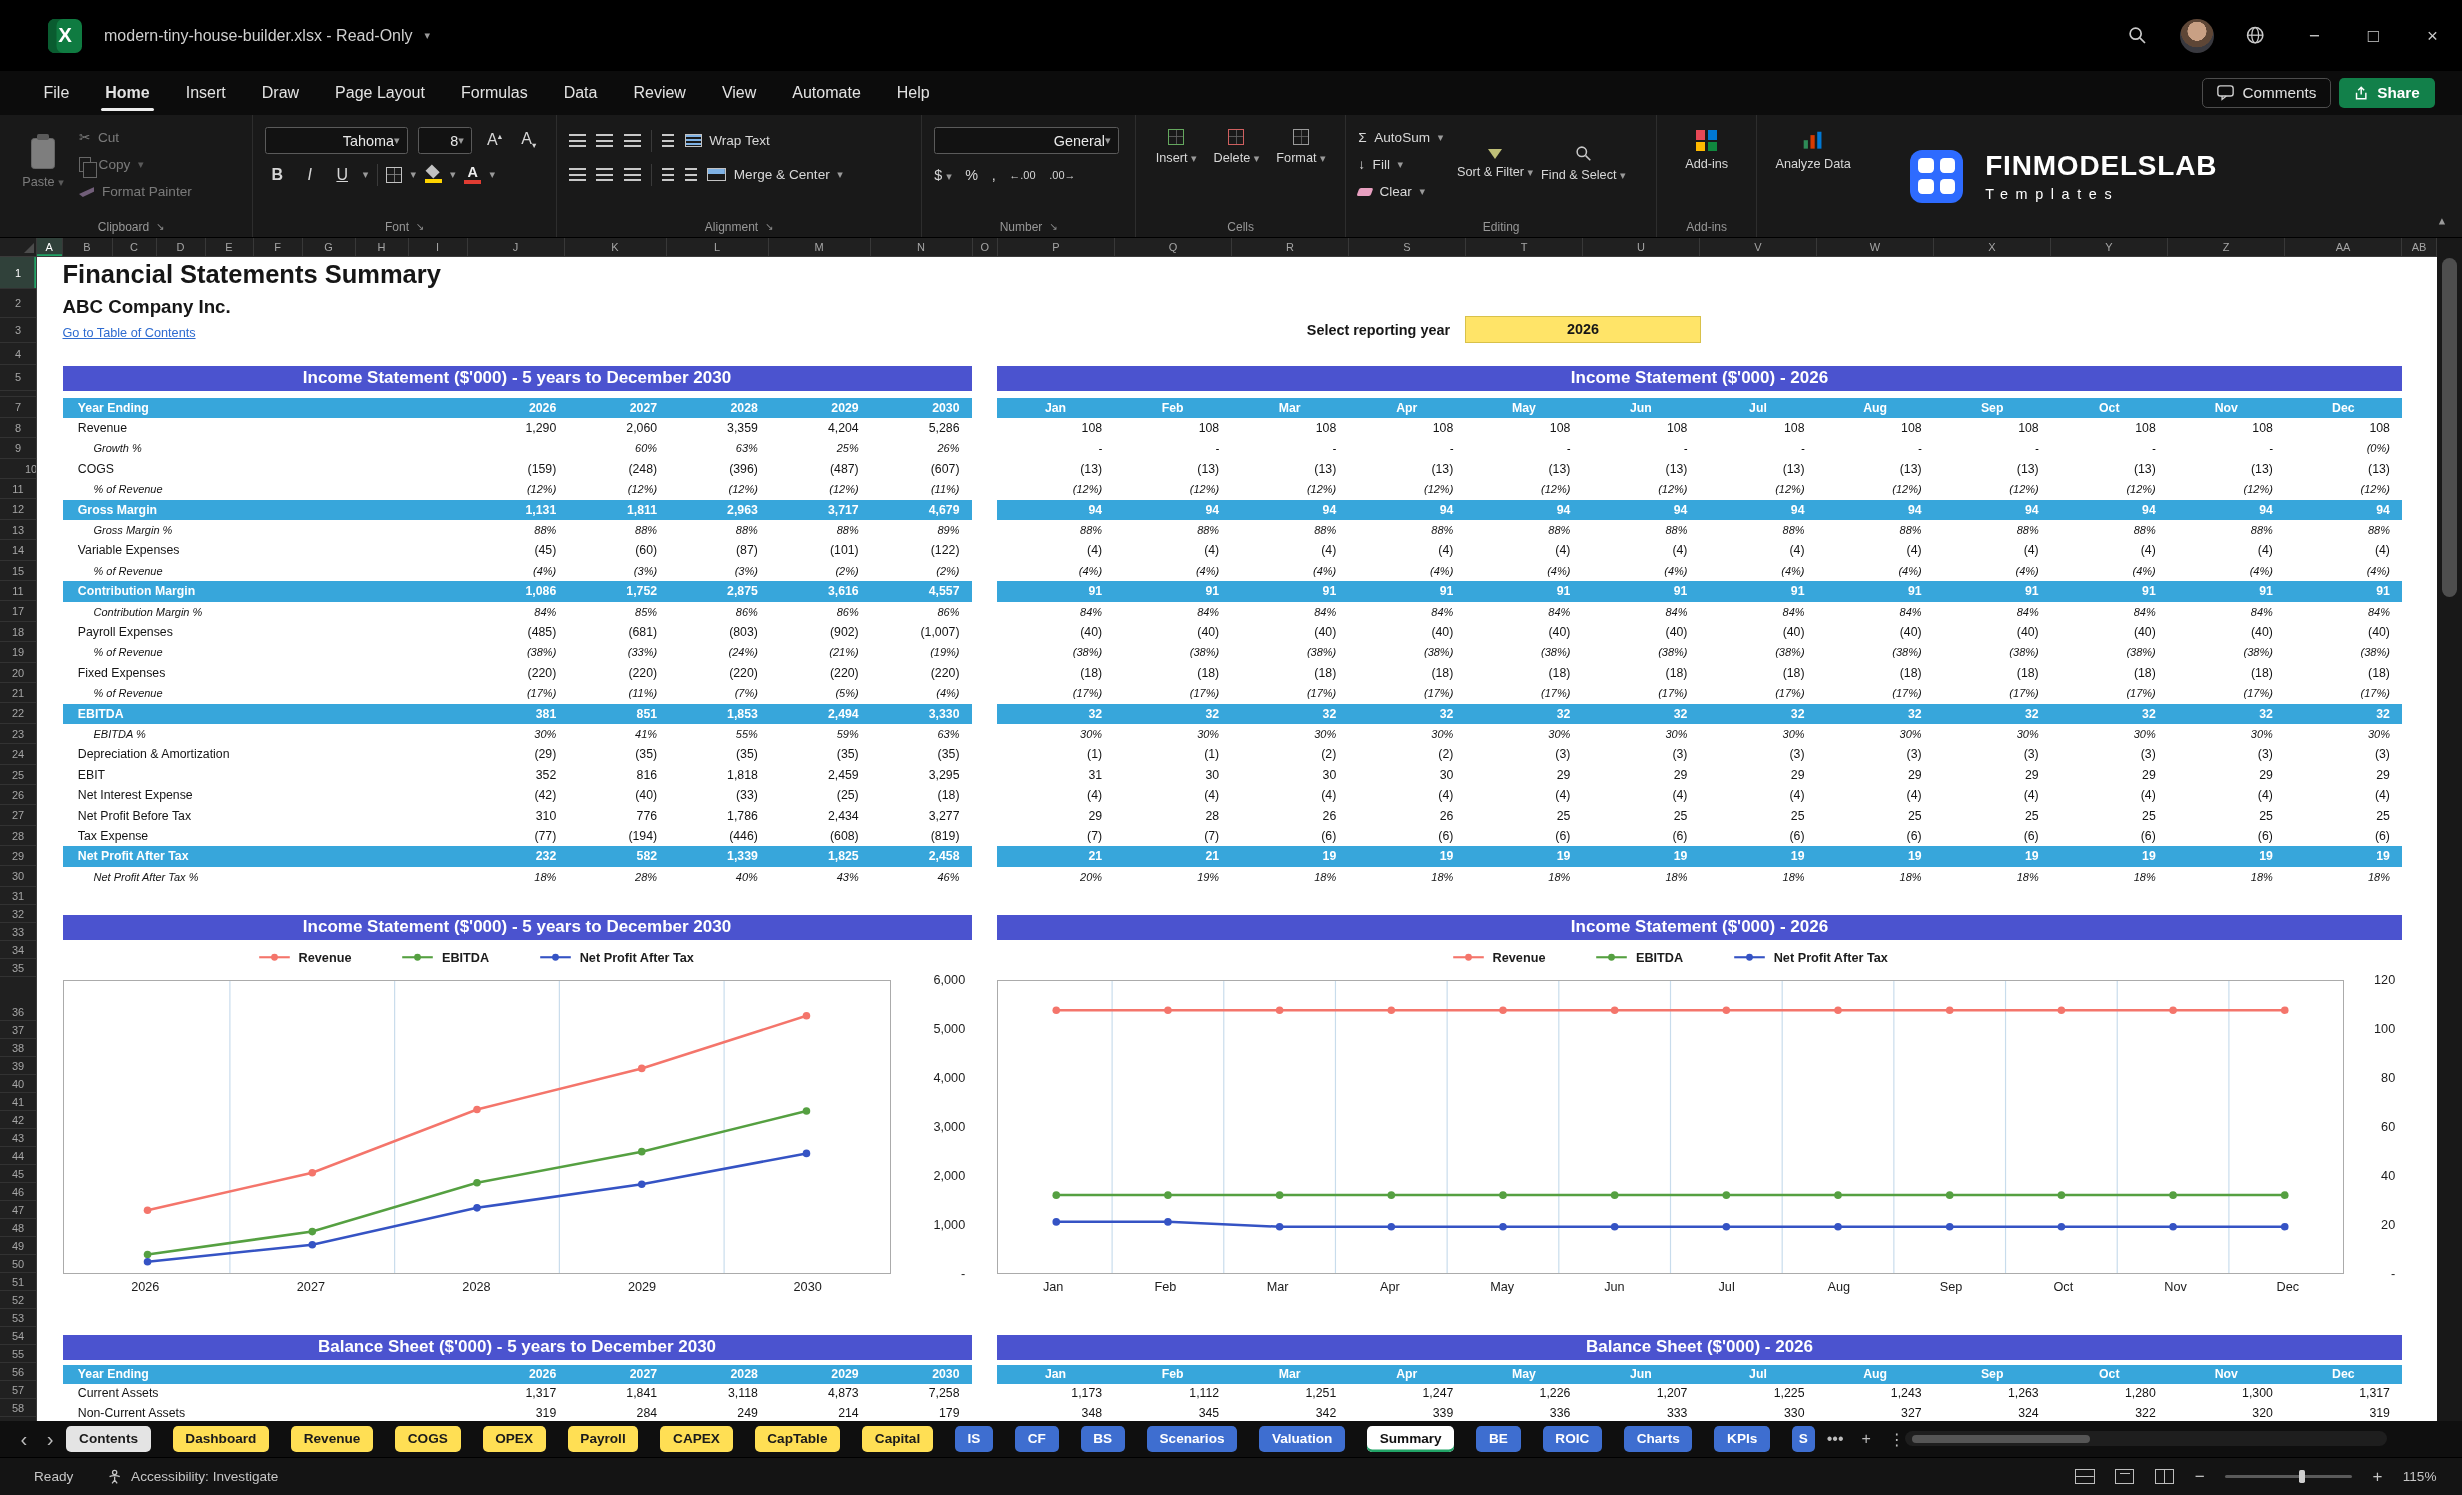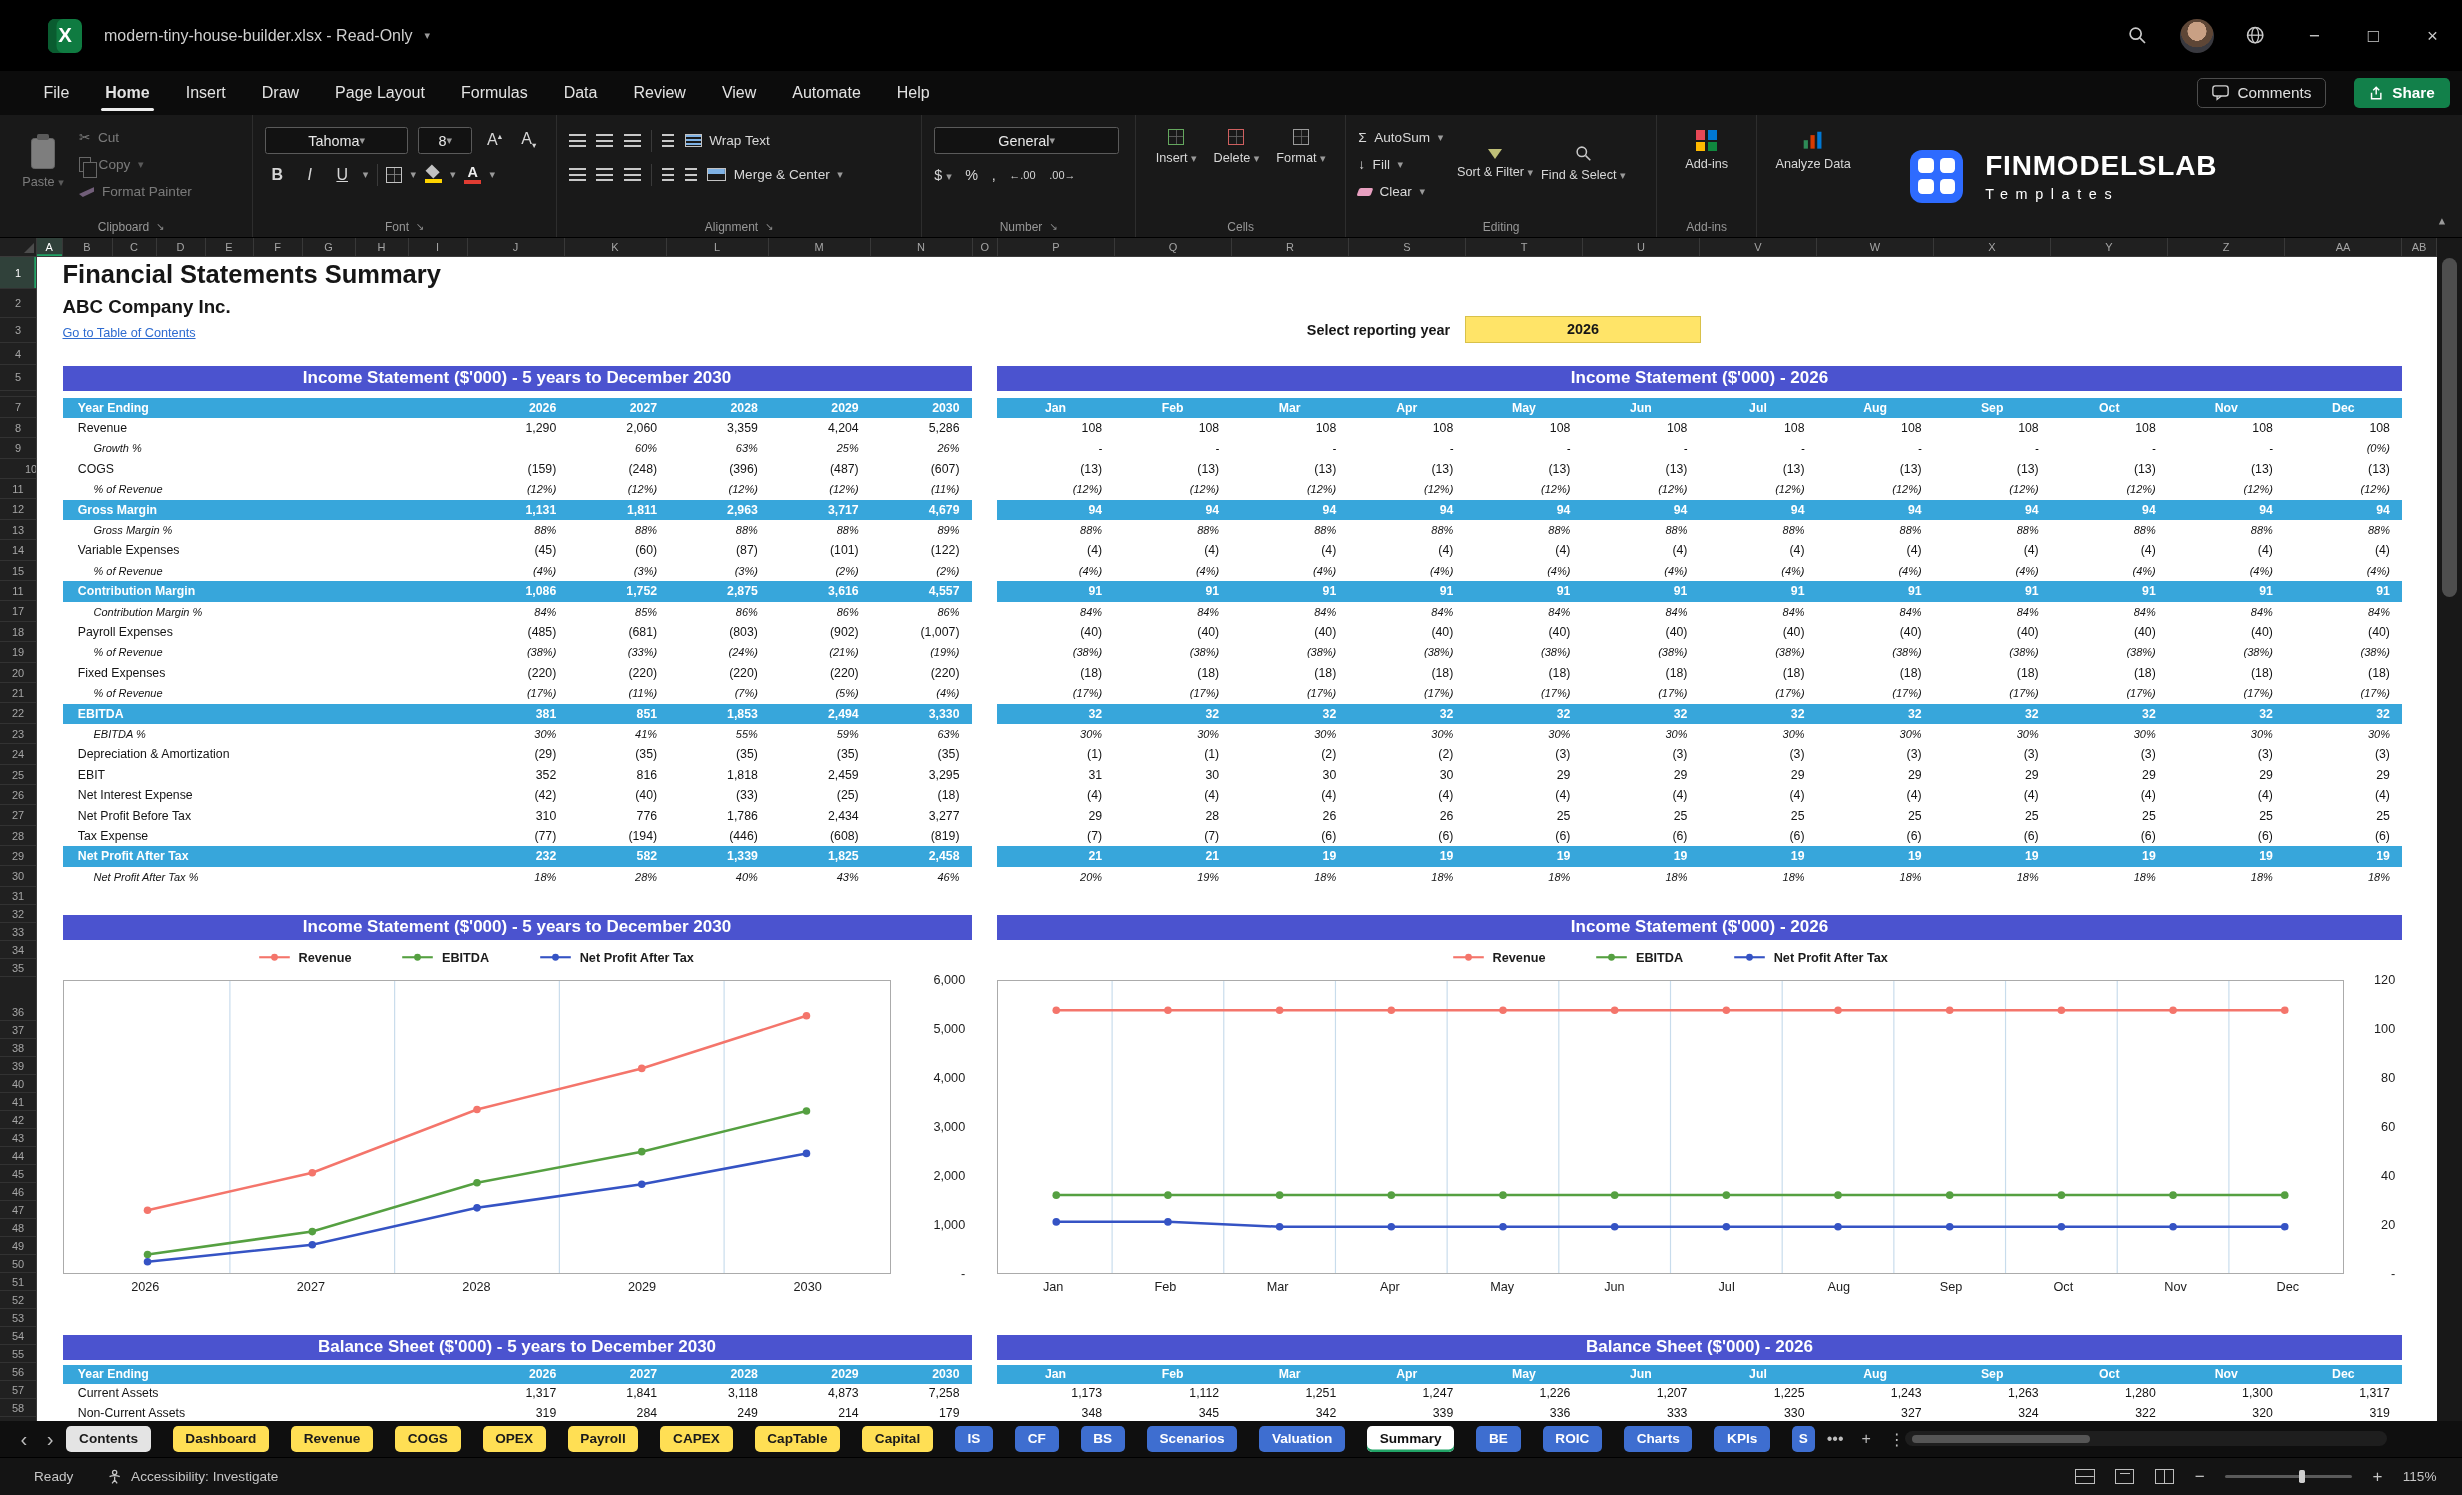--- a/index.html
+++ b/index.html
@@ -14,32 +14,32 @@
 .tb-right{margin-left:auto;display:flex;align-items:center}
 .tb-ic{width:59px;height:71px;display:flex;align-items:center;justify-content:center;color:#c9c9c9;font-size:18.7px}
 .avatar{width:34px;height:34px;border-radius:50%;background:radial-gradient(circle at 50% 36%,#c9a084 0 34%,#5e4636 35% 58%,#39393f 59%)}
 
 
 .menubar{position:absolute;top:71px;left:0;right:0;height:44px;background:#0c0c0c;display:flex;align-items:center;color:#e3e3e3}
 #menu-items{display:flex;height:100%;margin-left:25.5px}
 .mitem{padding:0 18px;font-size:16px;display:flex;align-items:center;position:relative;cursor:default}
 .mitem.active{font-weight:bold}
 .mitem.active::after{content:"";position:absolute;left:13.6px;right:13.6px;bottom:4.2px;height:2.5px;background:#ededed;border-radius:1.7px}
-.mb-right{margin-left:auto;display:flex;align-items:flex-end;gap:28px;margin-right:12px}
+.mb-right{margin-left:auto;display:flex;align-items:flex-end;gap:8px;margin-right:27px}
 .comments-btn{display:flex;align-items:center;gap:8.5px;font-size:15.3px;color:#e0e0e0;border:0.8px solid #4d4d4d;border-radius:5.1px;padding:5.1px 13.6px}
 .share-btn{display:flex;align-items:center;gap:8.5px;font-size:15.3px;color:#fff;background:var(--share);border-radius:5.1px;padding:6px 15.3px;font-weight:bold}
 
 
 .ribbon{position:absolute;top:115px;left:0;right:0;height:122px;background:#191919;display:flex;padding-left:10.2px;color:#d6d6d6}
 .rg{position:relative;border-right:0.8px solid #2d2d2d;padding:8.5px 12px 24px}
 .glabel{position:absolute;bottom:3.4px;left:0;right:0;display:flex;align-items:center;justify-content:center;gap:6.8px;font-size:12px;color:#979797}
 .launch{font-size:10.2px;color:#8a8a8a}
 .dim > :not(.glabel){opacity:.5}
 .rrow{display:flex;align-items:center;gap:10.2px;height:34px}
-.combo{display:flex;align-items:center;justify-content:center;border:0.8px solid #5a5a5a;background:#121212;color:#e8e8e8;font-size:14.4px;height:27px;padding:0 7.6px;border-radius:2.5px}
+.combo{display:flex;align-items:center;justify-content:flex-end;border:0.8px solid #5a5a5a;background:#121212;color:#e8e8e8;font-size:14.4px;height:27px;padding:0 7.6px;border-radius:2.5px}
 .dd{color:#9a9a9a;font-size:11px}
 .rbtn{display:flex;align-items:center;gap:7.6px;font-size:13.6px;height:24px;color:#d8d8d8;white-space:nowrap}
 .rbig{display:flex;flex-direction:column;align-items:center;justify-content:center;gap:6px;font-size:12.7px;color:#d8d8d8;text-align:center;white-space:nowrap}
 .fbtn{font-size:16px;width:24px;text-align:center}
 .fbtn.b{font-weight:bold}.fbtn.i{font-style:italic}.fbtn.u{text-decoration:underline}
 .clipicon{width:24px;height:31px;border:1.7px solid #b5b5b5;border-radius:3.4px;background:#e3e3e3;position:relative}
 .clipicon::before{content:"";position:absolute;top:-5.1px;left:50%;transform:translateX(-50%);width:12px;height:6px;background:#9a9a9a;border-radius:1.7px}
 .copyic{width:12px;height:14.4px;border:1.3px solid #b5b5b5;position:relative}
 .copyic::after{content:"";position:absolute;left:3.4px;top:3.4px;width:12px;height:14.4px;border:1.3px solid #b5b5b5;background:#191919}
 .brushic{width:15.3px;height:10.2px;background:#c9a2d8;clip-path:polygon(0 70%,100% 0,100% 45%,25% 100%)}

